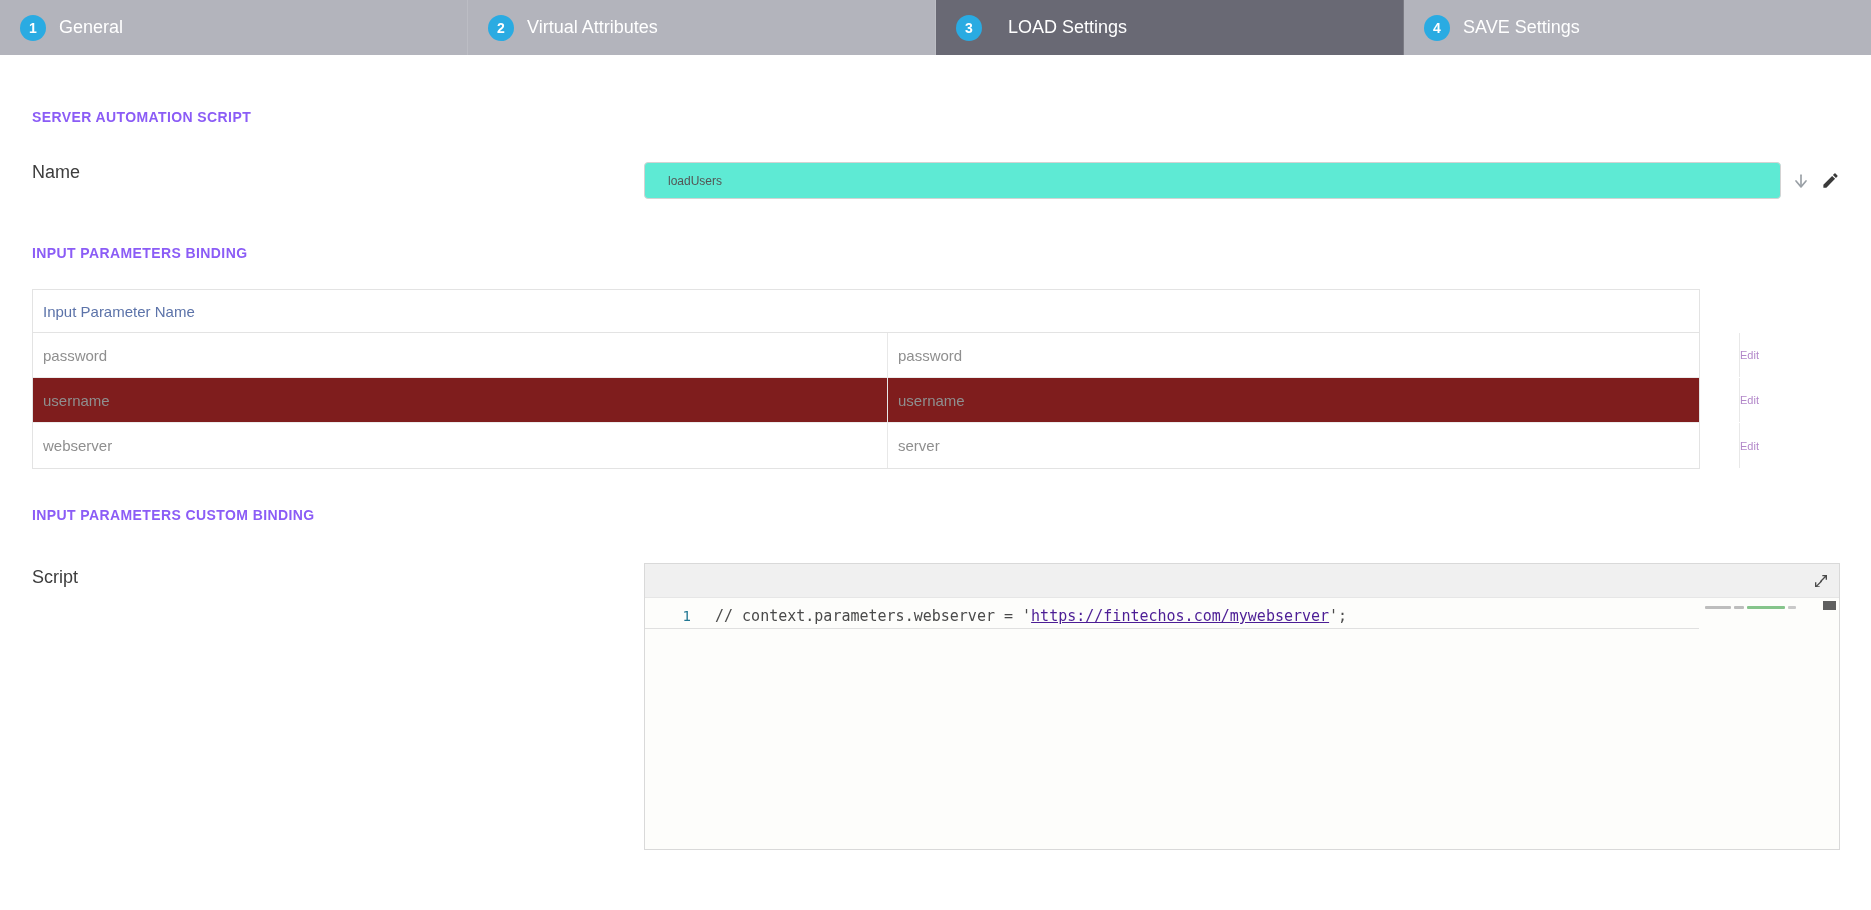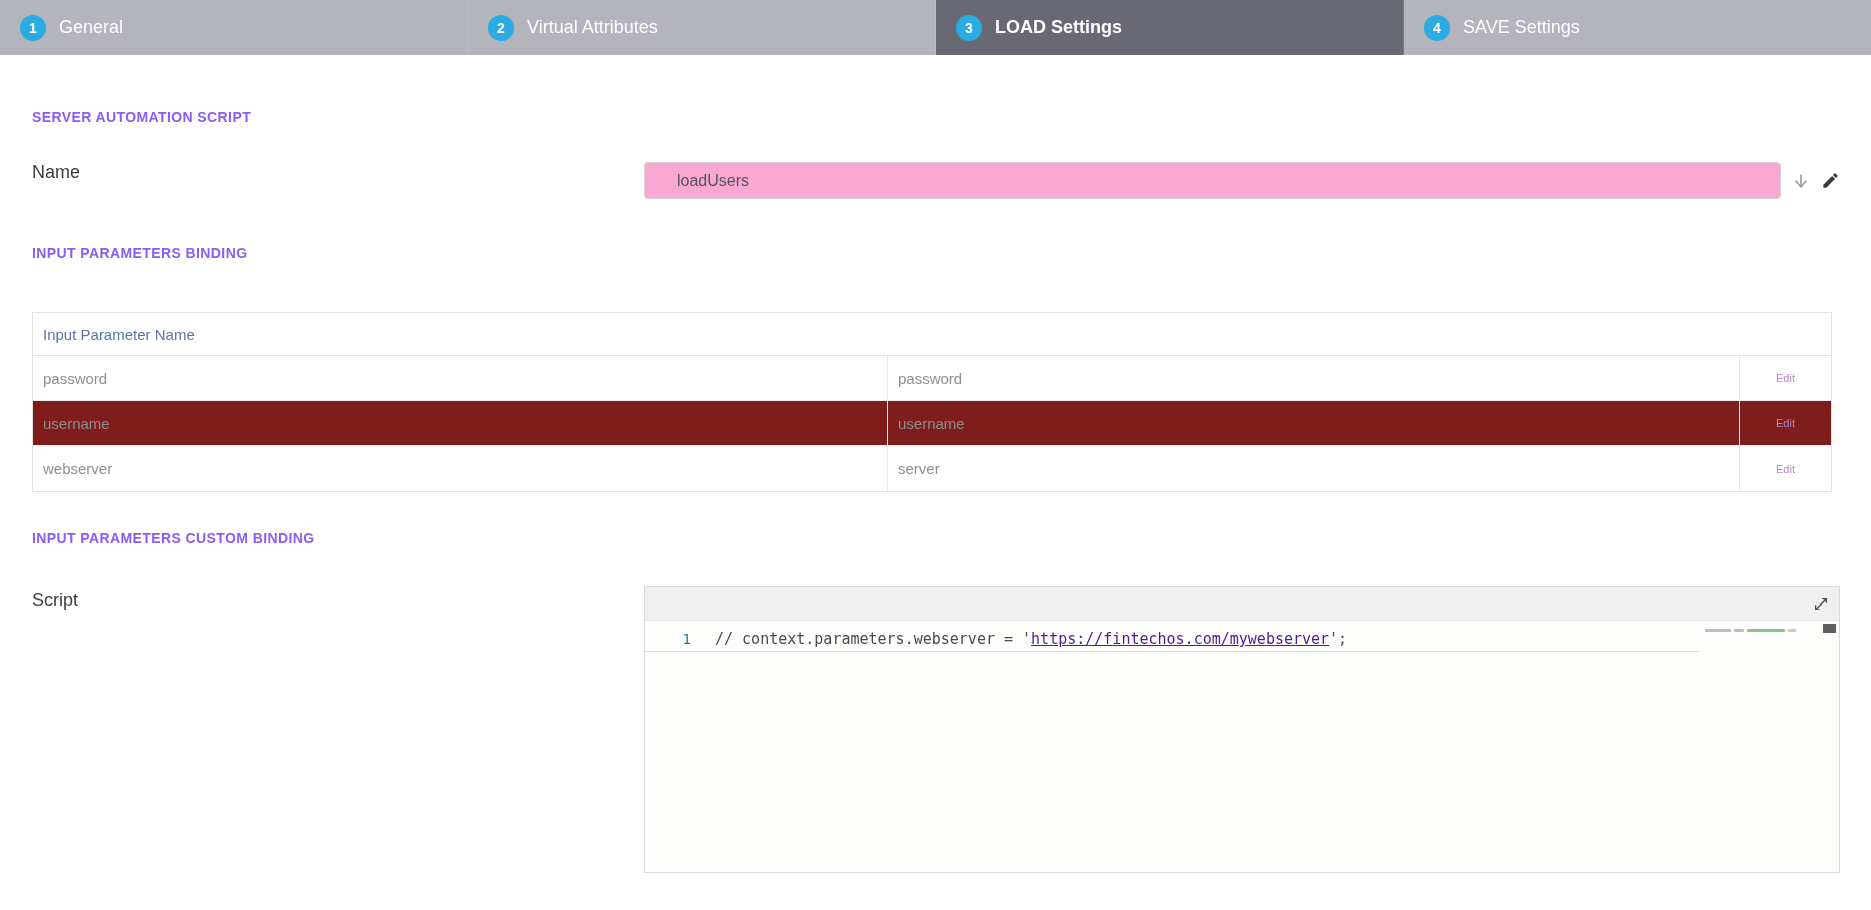--- a/index.html
+++ b/index.html
@@ -11,49 +11,49 @@
 
   
   .tabbar { display:flex; height:55px; background:#b3b4bc; }
   .tab {
     flex:1 1 0; display:flex; align-items:center; gap:13px;
     padding-left:20px; color:#fff; font-size:18px; cursor:pointer;
     border-right:1px solid rgba(255,255,255,0.12);
   }
   .tab:last-child { border-right:none; }
   .tab.active { background:#696974; }
-  .tab.active .tab-label { font-weight:bold; }
+  .tab.active .tab-label { font-weight:normal;margin-left:13px; }
   .tab-circle {
     width:26px; height:26px; border-radius:50%; background:#2aabe2;
     color:#fff; font-size:14px; font-weight:bold;
     display:flex; align-items:center; justify-content:center; flex:0 0 auto;
   }
 
   
   .main { padding:0 31px 0 32px; }
   .section-heading {
     color:#8b5cf6; font-size:14px; font-weight:bold; letter-spacing:0.4px;
   }
   .h-sas { margin-top:54px; }
   .h-ipb { margin-top:46px; }
   .h-ipcb { margin-top:38px; }
 
   
   .form-row { display:flex; margin-top:37px; }
   .form-label { width:612px; font-size:18px; color:#3d3d3d; flex:0 0 auto; }
   .select-field {
-    width:1146px; height:37px; background:#f9a8d4; border:1px solid #d3d3d3;
-    border-radius:4px; display:flex; align-items:center; padding-left:32px;
-    font-size:16px; color:#555; cursor:pointer;
+    width:1146px; height:37px; background:#5eead4; border:1px solid #d3d3d3;
+    border-radius:4px; display:flex; align-items:center; padding-left:23px;
+    font-size:12px; color:#555; cursor:pointer;
   }
   .field-icon { margin-left:10px; display:flex; align-items:center; cursor:pointer; }
 
   
   .ptable {
-    margin-top:51px; width:1800px; border:1px solid #e3e3e3; background:#fff;
+    margin-top:28px; width:1668px; border:1px solid #e3e3e3; background:#fff;
   }
   .trow { display:grid; grid-template-columns:855px 852px 1fr; align-items:stretch; }
   .thead { height:43px; border-bottom:1px solid #e3e3e3; }
   .thead .cell { color:#5c73a9; font-size:15px; }
   .tbody-row { height:45px; border-bottom:1px solid #ececec; cursor:pointer; }
   .tbody-row:last-child { border-bottom:none; }
   .tbody-row.highlight { background:#7f1d1d; }
   .cell {
     display:flex; align-items:center; padding-left:10px;
     font-size:15px; color:#8f8f8f;

